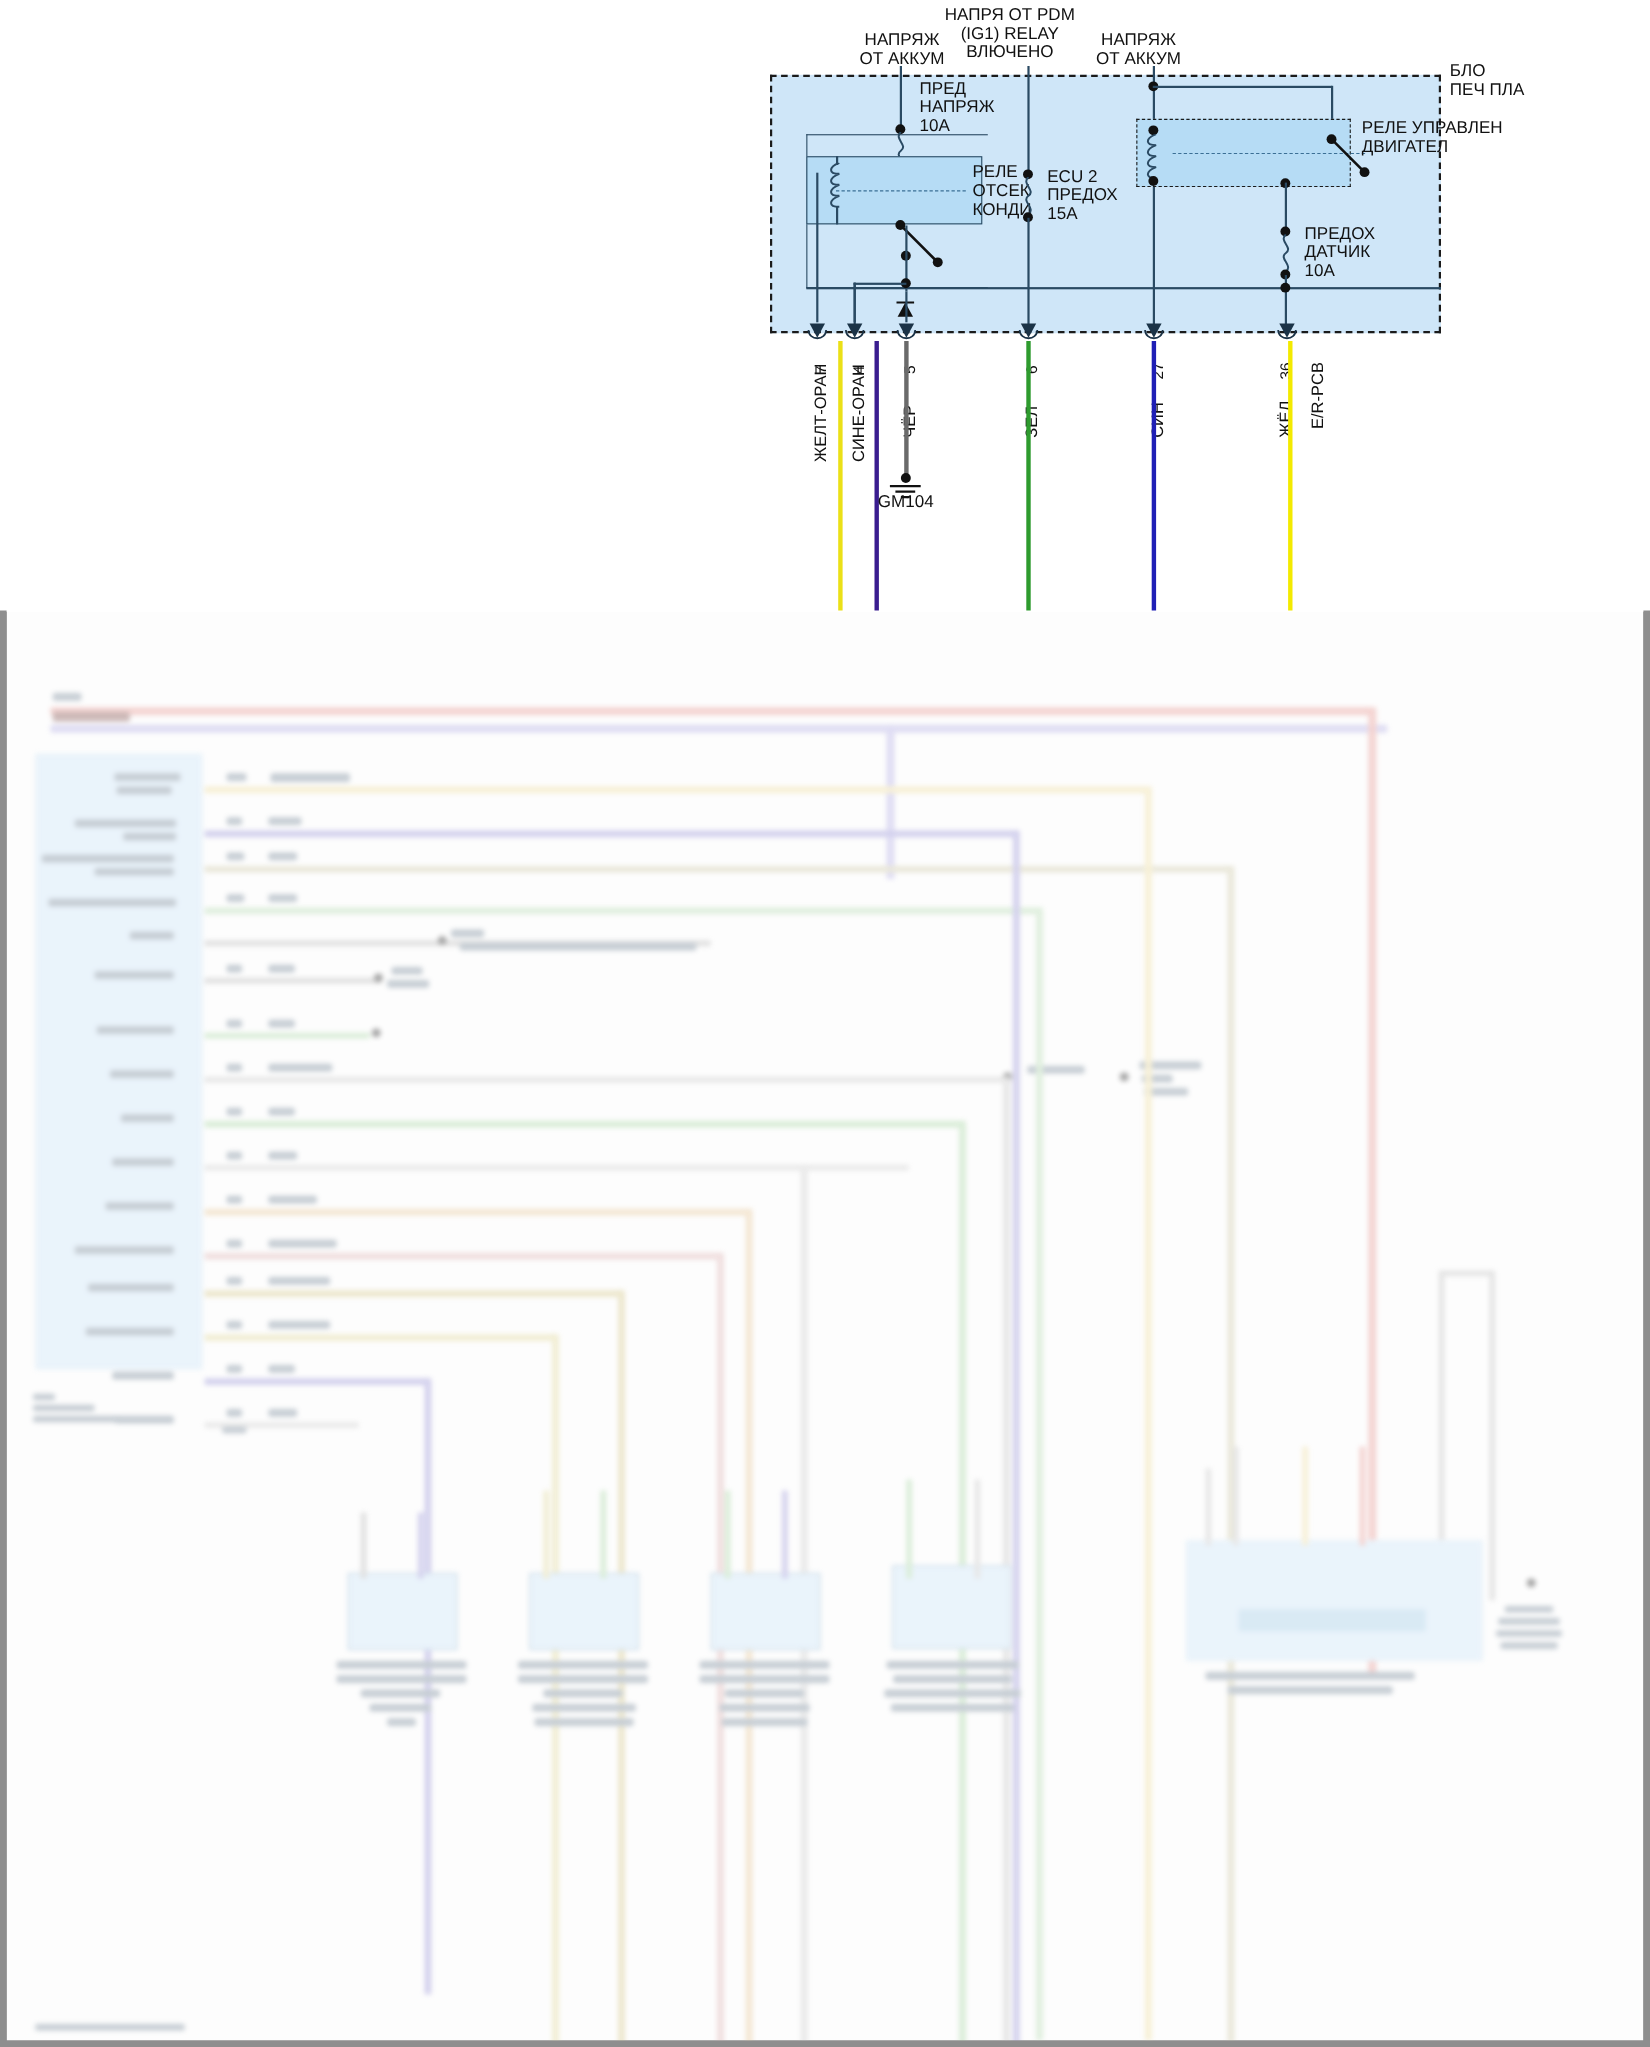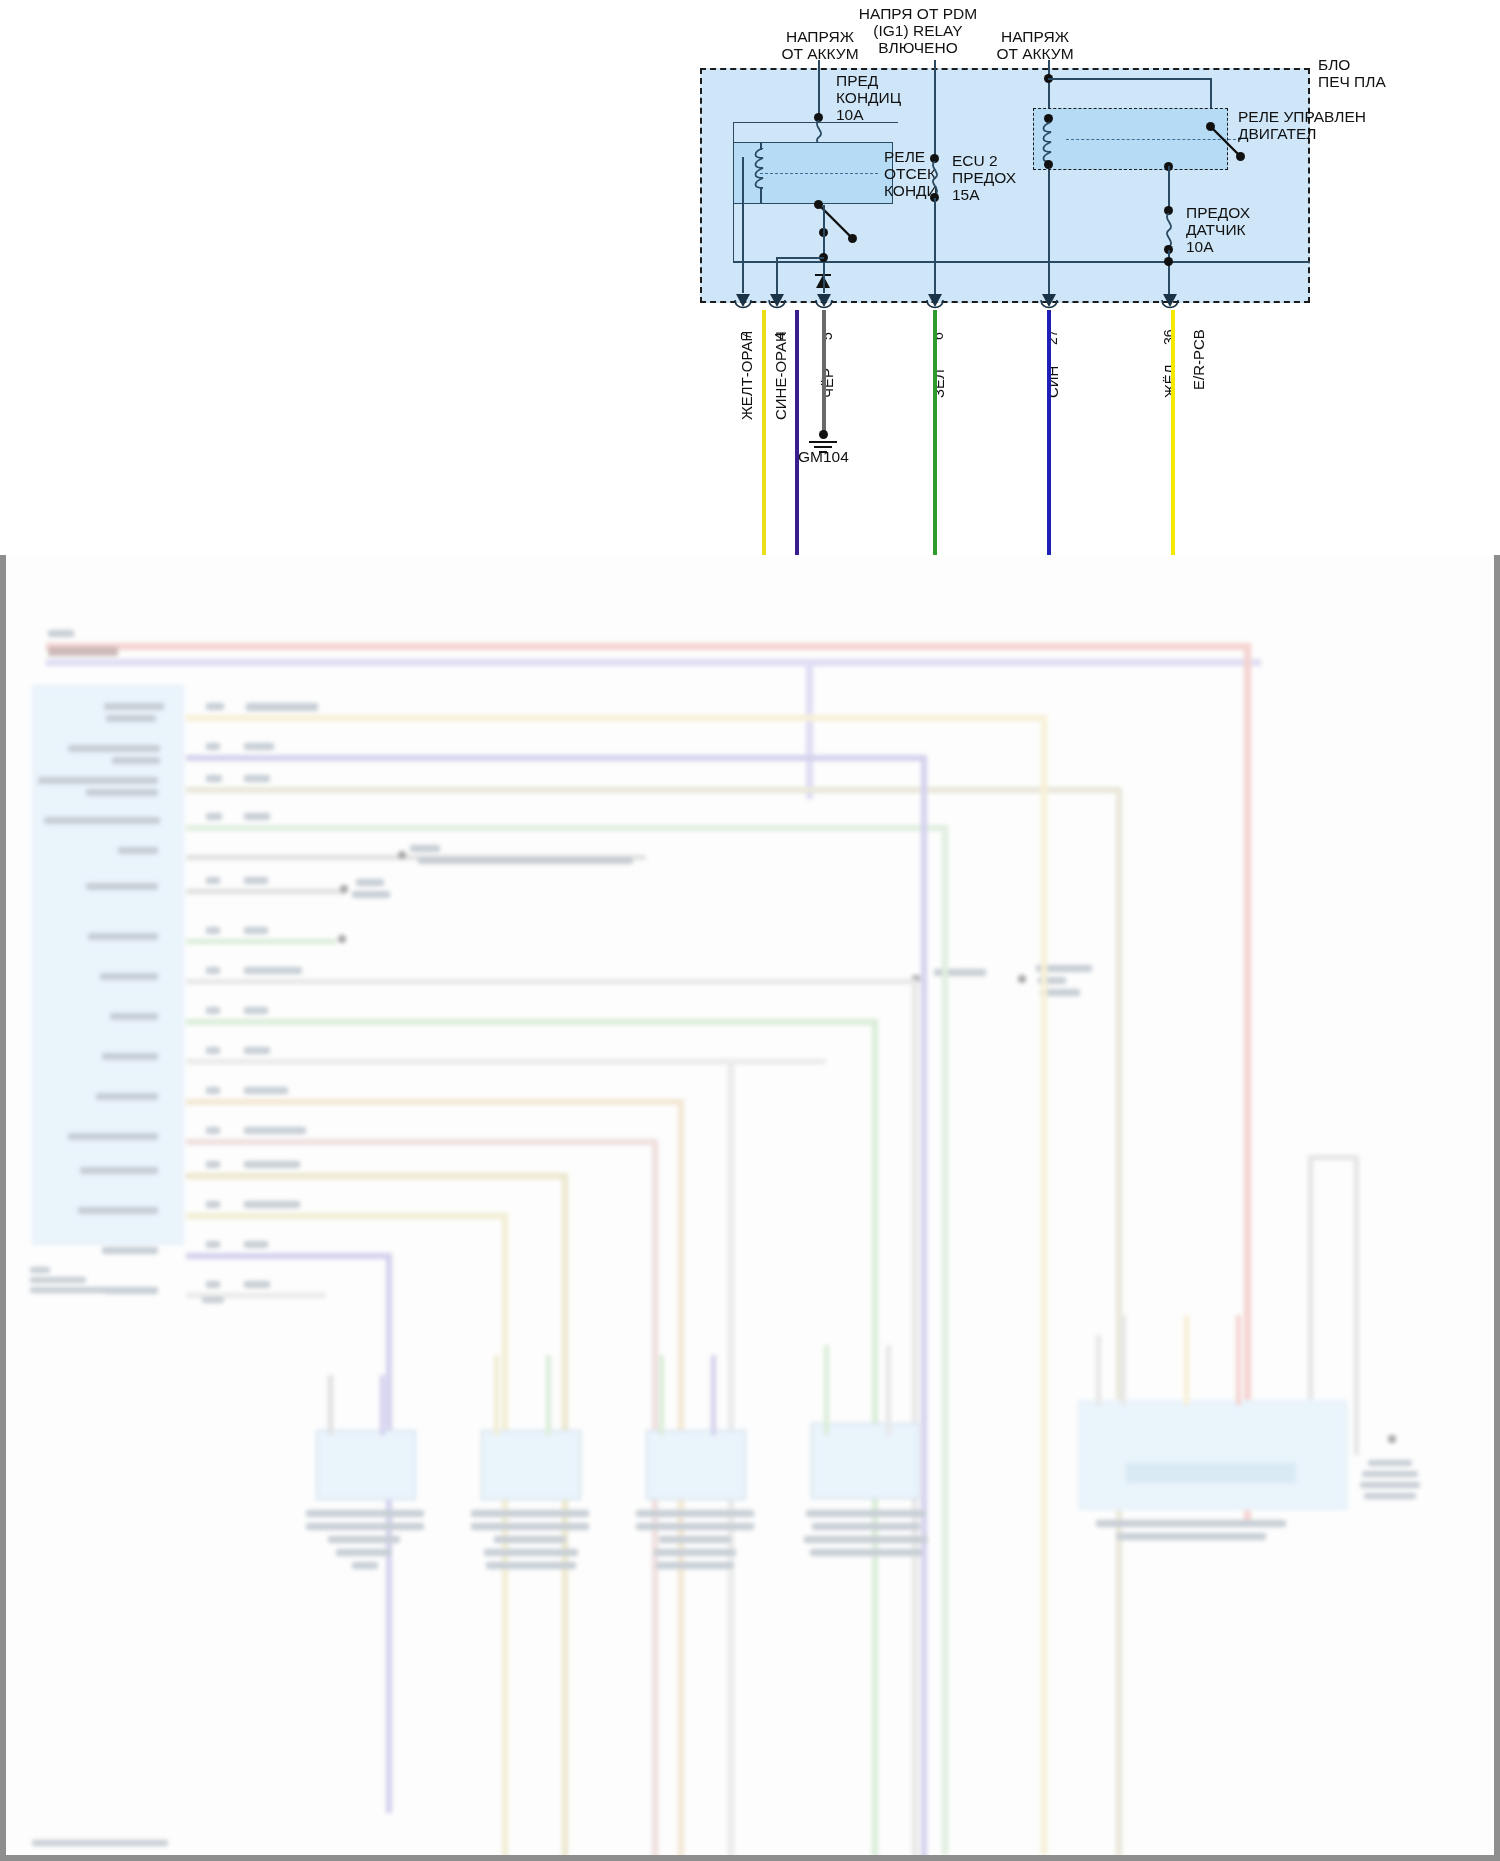--- a/index.html
+++ b/index.html
@@ -284,21 +284,21 @@
     <div class="subframe"></div>
     <div class="hline" style="left:733px;top:261px;width:577px;"></div>
 
     <div class="vline" style="left:818px;top:60px;height:57px;"></div>
     <div class="dot" style="left:814px;top:113px;"></div>
     <svg style="position:absolute;left:810px;top:120px;" width="18" height="34" viewBox="0 0 18 34">
       <path d="M9 0 C 2 6, 16 12, 9 17 C 2 22, 16 28, 9 34" fill="none" stroke="#2a4a63" stroke-width="1.8"></path>
     </svg>
     <div class="dot" style="left:814px;top:152px;"></div>
     <div class="lbl" style="left:836px;top:72px;">ПРЕД
-КОНДИЦ
+НАПРЯЖ
 10A</div>
     <div class="vline" style="left:818px;top:157px;height:47px;"></div>
 
     <div class="relay-solid"></div>
     <div class="relay-dashline" style="left:760px;top:173px;width:118px;"></div>
 
     <div class="vline" style="left:760px;top:142px;height:8px;"></div>
     <svg style="position:absolute;left:751px;top:148px;" width="20" height="50" viewBox="0 0 20 50">
       <path d="M12 0 C 2 4, 2 10, 12 10 C 2 14, 2 20, 12 20 C 2 24, 2 30, 12 30 C 2 34, 2 40, 12 40" fill="none" stroke="#2a4a63" stroke-width="1.8"></path>
     </svg>

